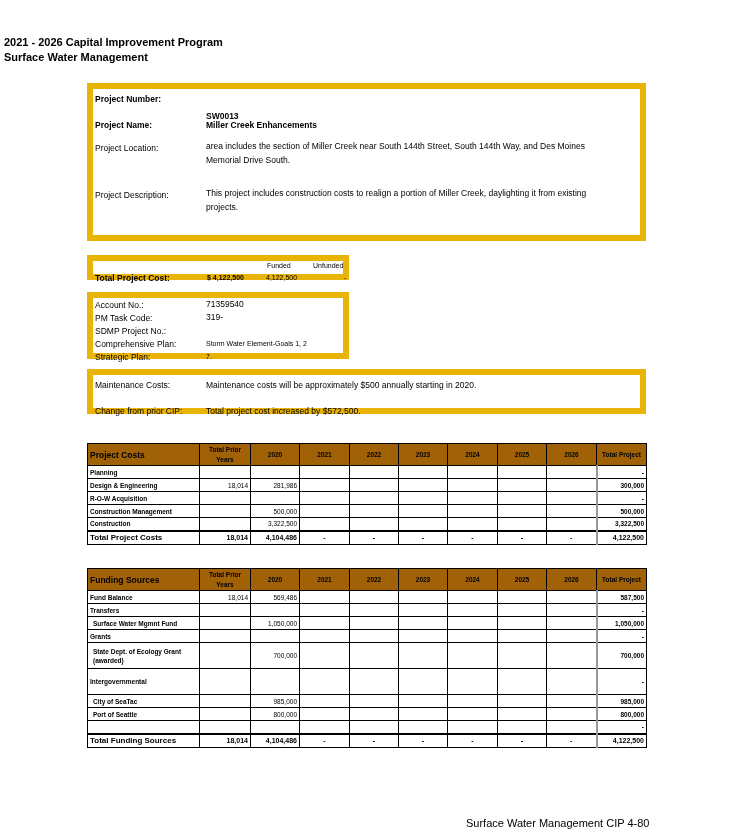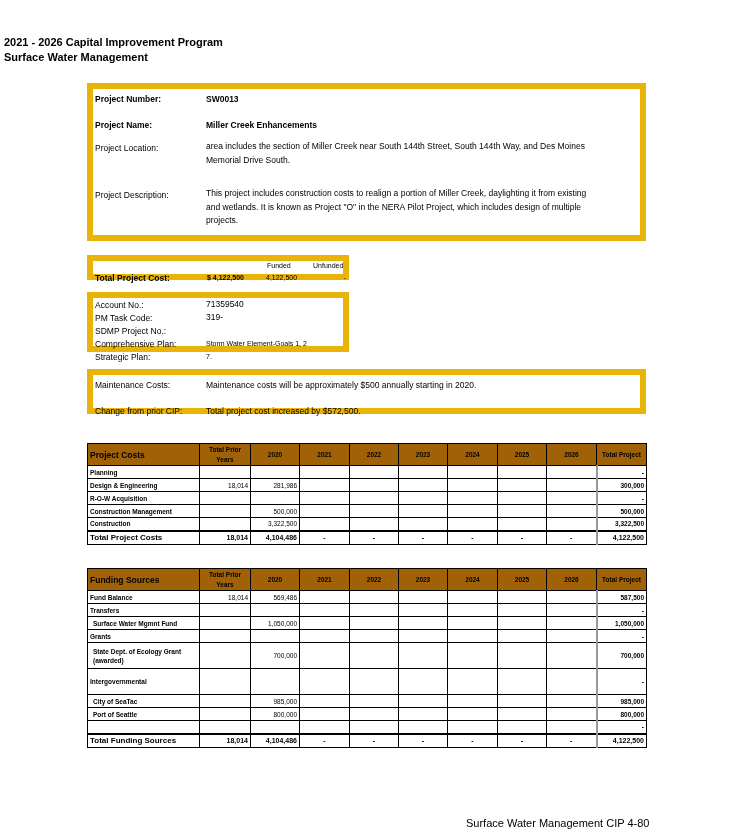--- a/index.html
+++ b/index.html
@@ -33,46 +33,45 @@
   .footer { position: absolute; left: 466px; top: 817px; font-size: 11px; }
 </style>
 </head>
 <body>
 
 <div class="title" style="top:36px;">2021 - 2026 Capital Improvement Program</div>
 <div class="title" style="top:51px;">Surface Water Management</div>
 
 <div class="box" style="left:87px; top:83px; width:559px; height:158px;">
   <div class="lbl b" style="left:2px; top:5px;">Project Number:</div>
-  <div class="lbl b" style="left:113px; top:5px;">SW0013</div>
+  <div class="lbl b" style="left:113px; top:22px;">SW0013</div>
   <div class="lbl b" style="left:2px; top:31px;">Project Name:</div>
   <div class="lbl b" style="left:113px; top:31px;">Miller Creek Enhancements</div>
   <div class="lbl" style="left:2px; top:54px;">Project Location:</div>
   <div class="val" style="left:113px; top:51px;">
     <div>area includes the section of Miller Creek near South 144th Street, South 144th Way, and Des Moines</div>
     <div>Memorial Drive South.</div>
   </div>
   <div class="lbl" style="left:2px; top:101px;">Project Description:</div>
   <div class="val" style="left:113px; top:98px;">
     <div>This project includes construction costs to realign a portion of Miller Creek, daylighting it from existing</div>
-    <div>and wetlands.  It is known as Project "O" in the NERA Pilot Project, which includes design of multiple</div>
     <div>projects.</div>
   </div>
 </div>
 
 <div class="box" style="left:87px; top:255px; width:262px; height:25px;">
   <div class="lbl small" style="left:174px; top:1px;">Funded</div>
   <div class="lbl small" style="left:220px; top:1px;">Unfunded</div>
   <div class="lbl b" style="left:2px; top:12px;">Total Project Cost:</div>
   <div class="lbl small b" style="left:114px; top:13px;">$  4,122,500</div>
   <div class="lbl small" style="left:173px; top:13px;">4,122,500</div>
   <div class="lbl small" style="left:251px; top:13px;">-</div>
 </div>
 
-<div class="box" style="left:87px; top:292px; width:262px; height:60px;">
+<div class="box" style="left:87px; top:292px; width:262px; height:67px;">
   <div class="lbl" style="left:2px; top:2px;">Account No.:</div>
   <div class="lbl" style="left:113px; top:1px;">71359540</div>
   <div class="lbl" style="left:2px; top:15px;">PM Task Code:</div>
   <div class="lbl" style="left:113px; top:14px;">319-</div>
   <div class="lbl" style="left:2px; top:28px;">SDMP Project No.:</div>
   <div class="lbl" style="left:113px; top:28px;"></div>
   <div class="lbl" style="left:2px; top:41px;">Comprehensive Plan:</div>
   <div class="lbl small" style="left:113px; top:42px;">Storm Water Element-Goals 1, 2</div>
   <div class="lbl" style="left:2px; top:54px;">Strategic Plan:</div>
   <div class="lbl small" style="left:113px; top:55px;">7.</div>

